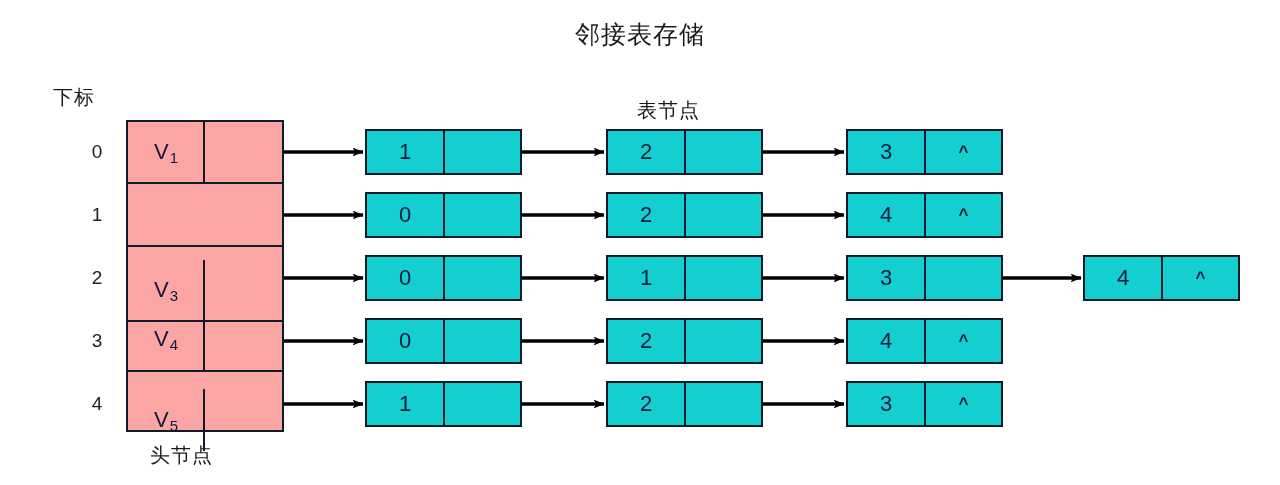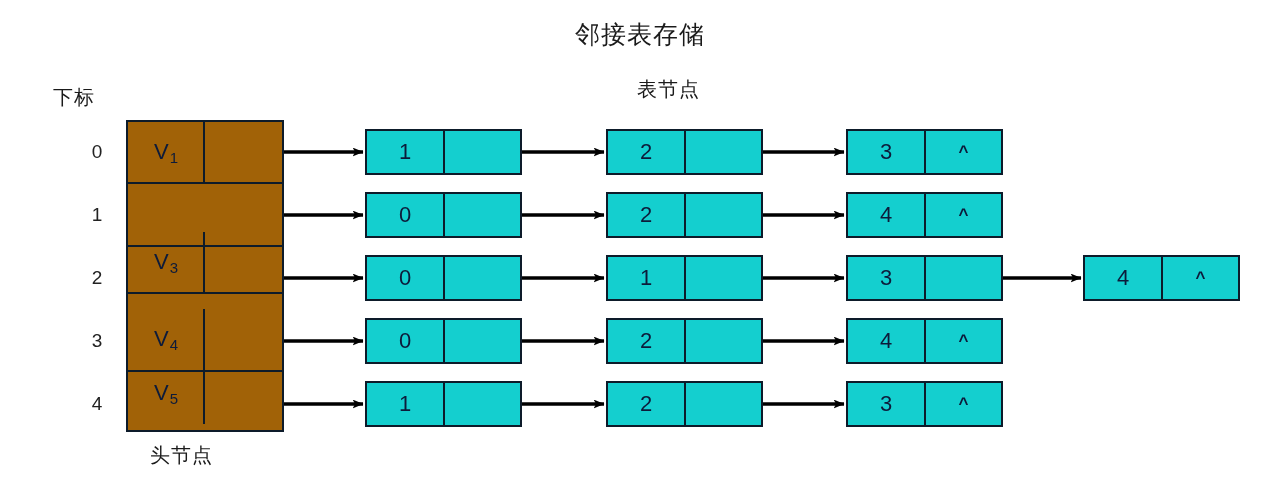--- a/index.html
+++ b/index.html
@@ -41,42 +41,42 @@
   .caption {
     position: absolute;
     font-size: 20px;
     color: #1a1a1a;
     font-family: "DejaVu Serif", "Liberation Serif", serif;
     letter-spacing: 1px;
     white-space: nowrap;
   }
   .caption-subscript { left: 53px; top: 84px; }
   .caption-headnode  { left: 150px; top: 442px; text-align: center; }
-  .caption-listnode  { left: 637px; top: 76px; text-align: right; }
+  .caption-listnode  { left: 637px; top: 97px; text-align: right; }
 
   
   .index-label {
     position: absolute;
     width: 30px;
     text-align: center;
     font-size: 19px;
     color: #222222;
     font-family: "Liberation Sans", sans-serif;
   }
 
   
   .head-table {
     position: absolute;
     left: 126px;
     top: 120px;
     width: 158px;
     height: 312px;
     border: 2px solid #0d1b2a;
     box-sizing: border-box;
-    background: #a16207;
+    background: #fca5a5;
   }
   .head-row {
     position: absolute;
     left: 0;
     width: 100%;
     height: 62.4px;
     box-sizing: border-box;
     border-bottom: 2px solid #0d1b2a;
   }
   .head-row:last-child { border-bottom: none; }
@@ -181,33 +181,33 @@
   <div class="head-table" id="head-table">
       <div class="head-row" style="top: 0px;">
         <div class="head-cell-data">
           <span class="vlabel">V<sub>1</sub></span>
         </div>
         <div class="head-cell-ptr"></div>
       </div>
       <div class="head-row" style="top: 62.4px;">
         <div class="head-cell-ptr"></div>
       </div>
-      <div class="head-row" style="top: 110px;">
+      <div class="head-row" style="top: 138px;">
         <div class="head-cell-data">
           <span class="vlabel">V<sub>3</sub></span>
         </div>
         <div class="head-cell-ptr"></div>
       </div>
       <div class="head-row" style="top: 187.2px;">
         <div class="head-cell-data">
           <span class="vlabel">V<sub>4</sub></span>
         </div>
         <div class="head-cell-ptr"></div>
       </div>
-      <div class="head-row" style="top: 240px; text-align: right;">
+      <div class="head-row" style="top: 267px; text-align: right;">
         <div class="head-cell-data">
           <span class="vlabel">V<sub>5</sub></span>
         </div>
         <div class="head-cell-ptr"></div>
       </div>
     </div>
 
   <div id="list-nodes">
       <div class="node" style="left: 365px; top: 129px; width: 157px;">
         <div class="node-data">1</div>

